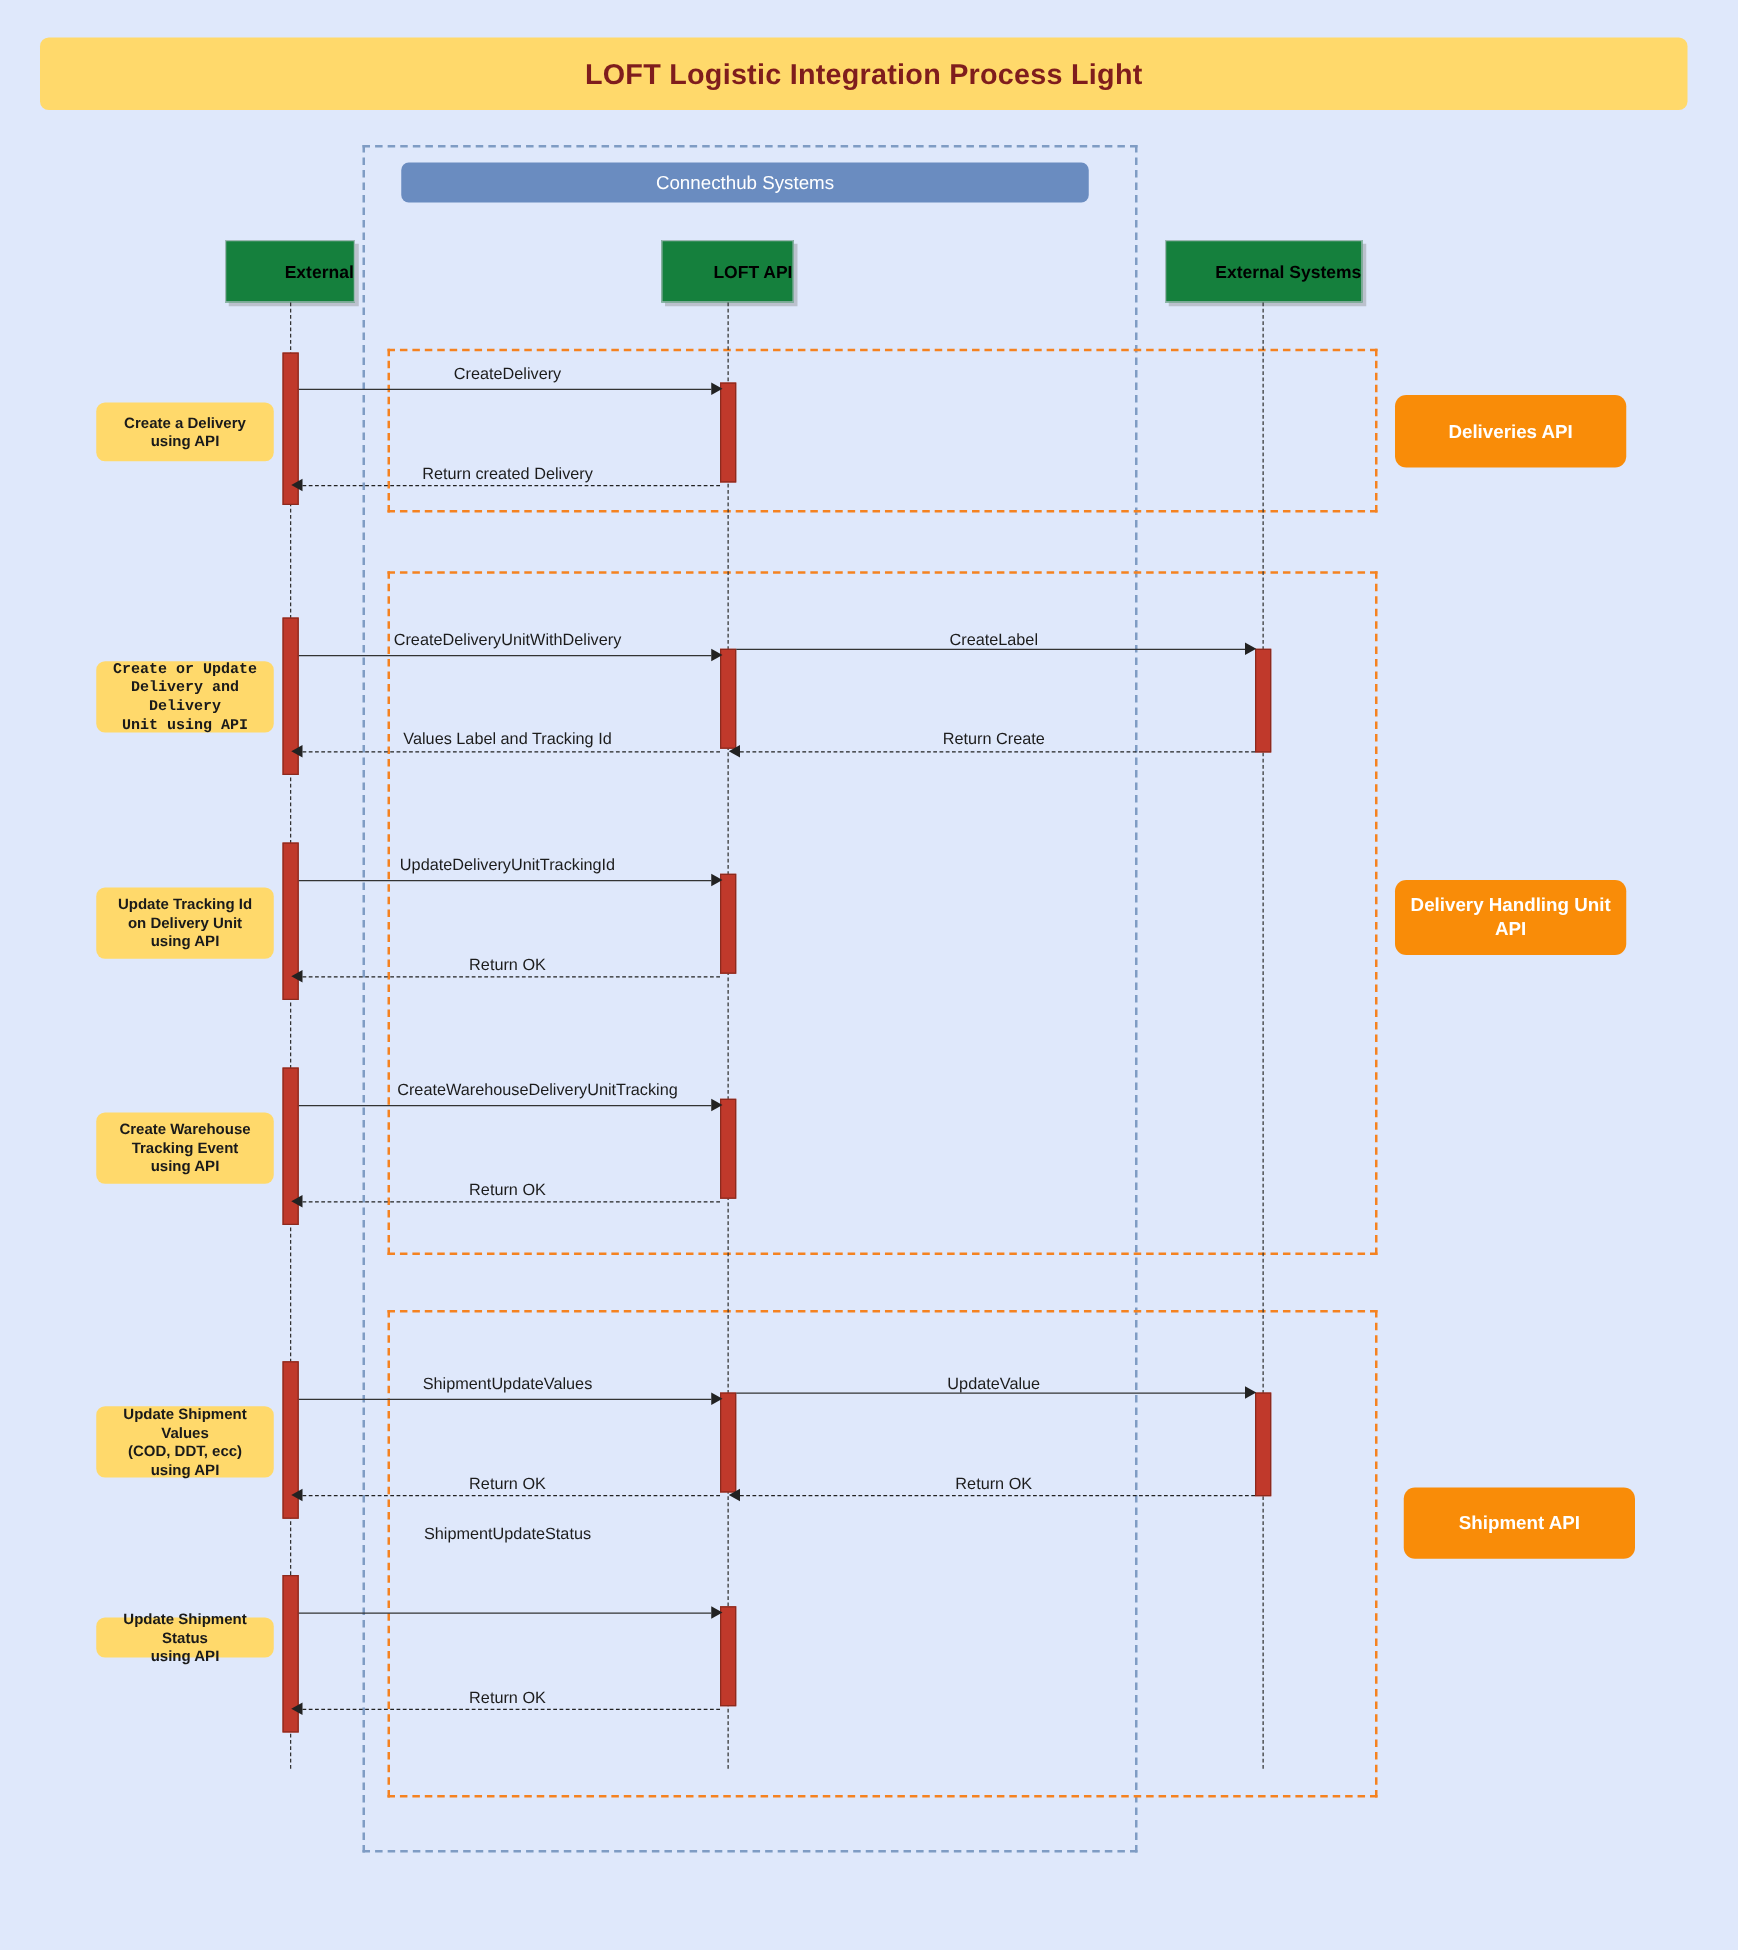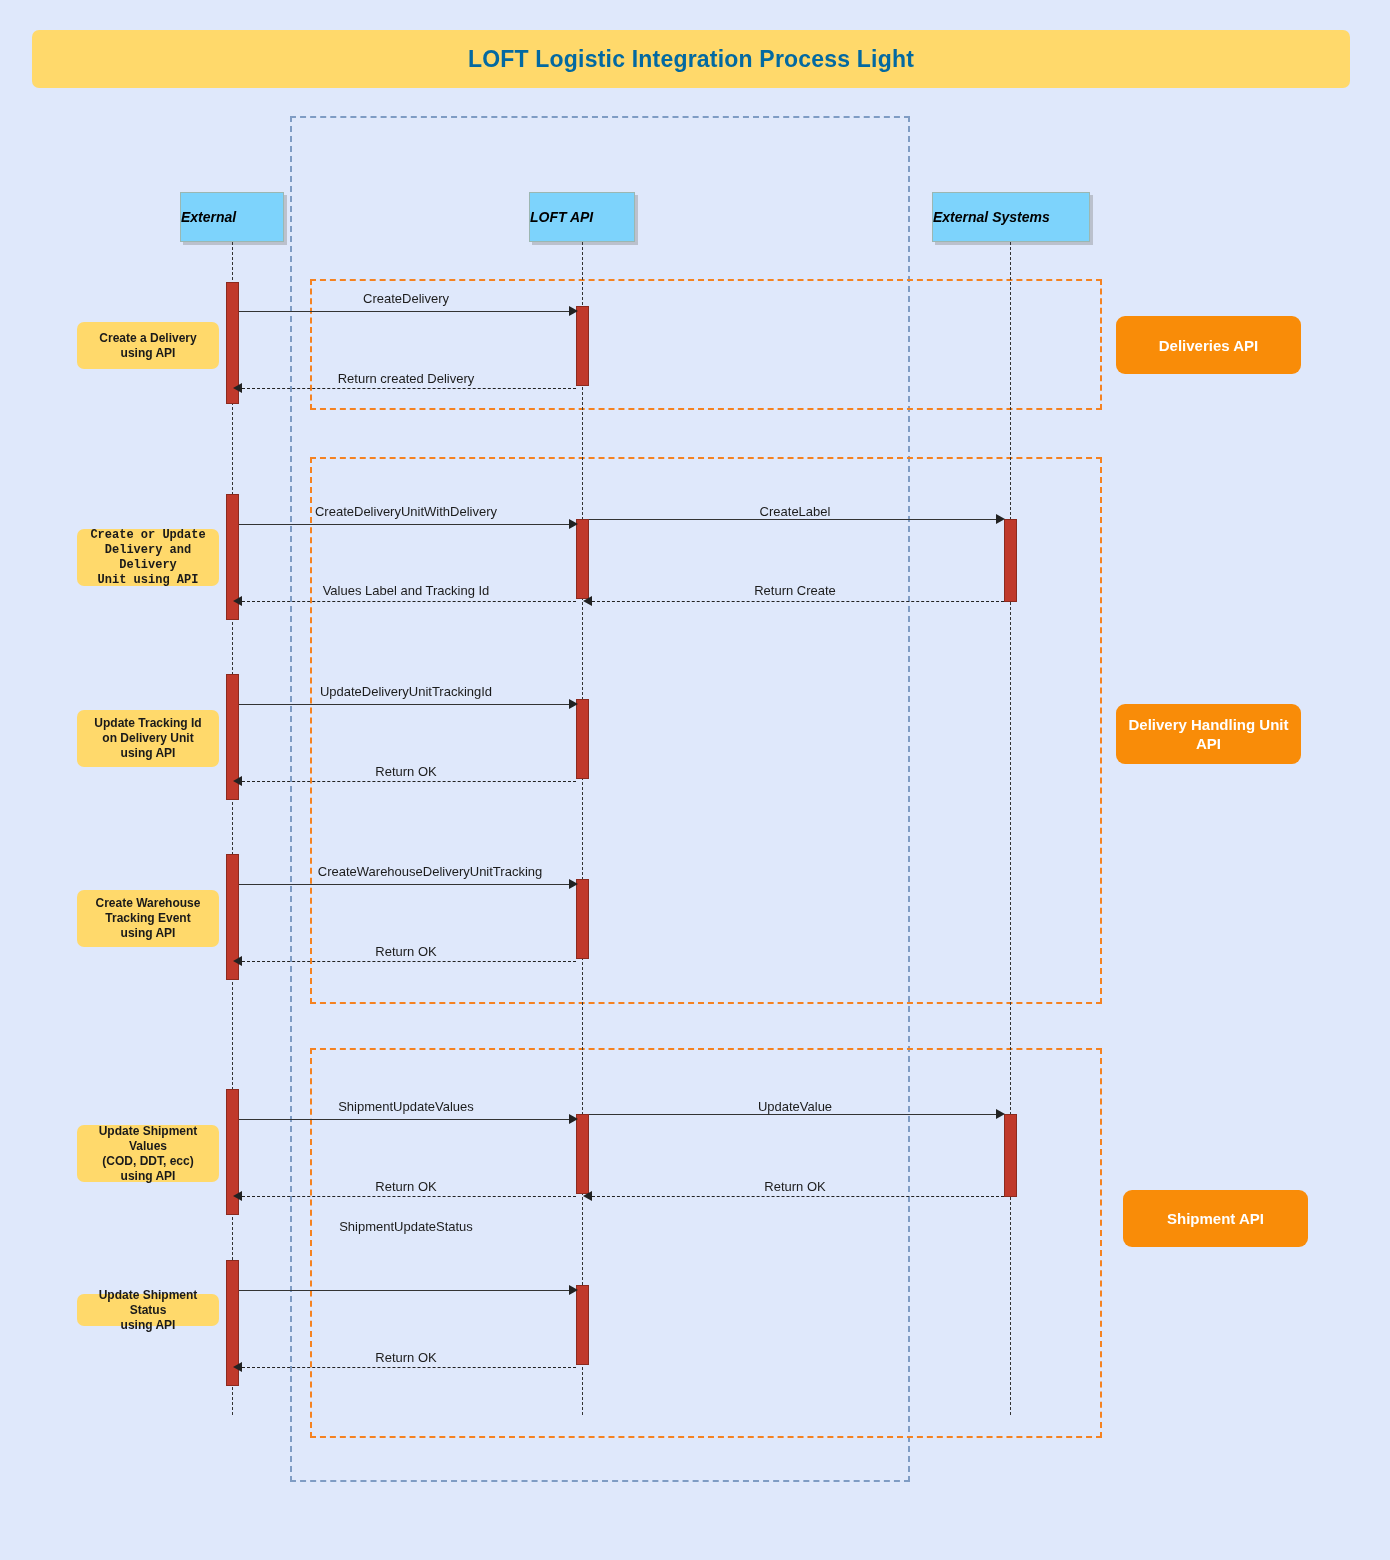--- a/index.html
+++ b/index.html
@@ -27,21 +27,21 @@
     height: 58px;
     background: #ffd96b;
     border-radius: 7px;
     display: flex;
     align-items: center;
     justify-content: center;
   }
   .title-banner .title-text {
     font-size: 23px;
     font-weight: bold;
-    color: #0369a1;
+    color: #7f1d1d;
     letter-spacing: .2px;
   }
 
   
   .group-outer {
     position: absolute;
     left: 290px;
     top: 116px;
     width: 620px;
     height: 1366px;
@@ -68,28 +68,27 @@
   
   .scope {
     position: absolute;
     border: 2px dashed #f58220;
     box-sizing: border-box;
   }
 
   
   .lifeline-head {
     position: absolute;
-    background: #7dd3fc;
+    background: #15803d;
     border: 1px solid #9bb7b2;
     box-shadow: 3px 3px 0 rgba(120,120,120,.35);
     display: flex;
     align-items: center;
-    justify-content: flex-start;
-    box-sizing: border-box;
-    font-style: italic;
+    justify-content: flex-end;
+    box-sizing: border-box;
   }
   .lifeline-head span {
     font-size: 14px;
     font-weight: bold;
     color: #000;
     white-space: nowrap;
   }
   .lifeline-line {
     position: absolute;
     width: 0;
@@ -170,20 +169,23 @@
 </head>
 <body>
 
 <div id="canvas">
 
   <div class="title-banner">
     <div class="title-text">LOFT Logistic Integration Process Light</div>
   </div>
 
   <div class="group-outer"></div>
+  <div class="group-header">
+    <span>Connecthub Systems</span>
+  </div>
 
   <div class="scope" style="left:310px;  top:279px;  width:792px;  height:131px;"></div>
   <div class="scope" style="left:310px;  top:457px;  width:792px;  height:547px;"></div>
   <div class="scope" style="left:310px;  top:1048px; width:792px;  height:390px;"></div>
 
   <div class="lifeline-head" style="left:180px; top:192px; width:104px; height:50px;">
     <span>External</span>
   </div>
   <div class="lifeline-head" style="left:529px; top:192px; width:106px; height:50px;">
     <span>LOFT API</span>

